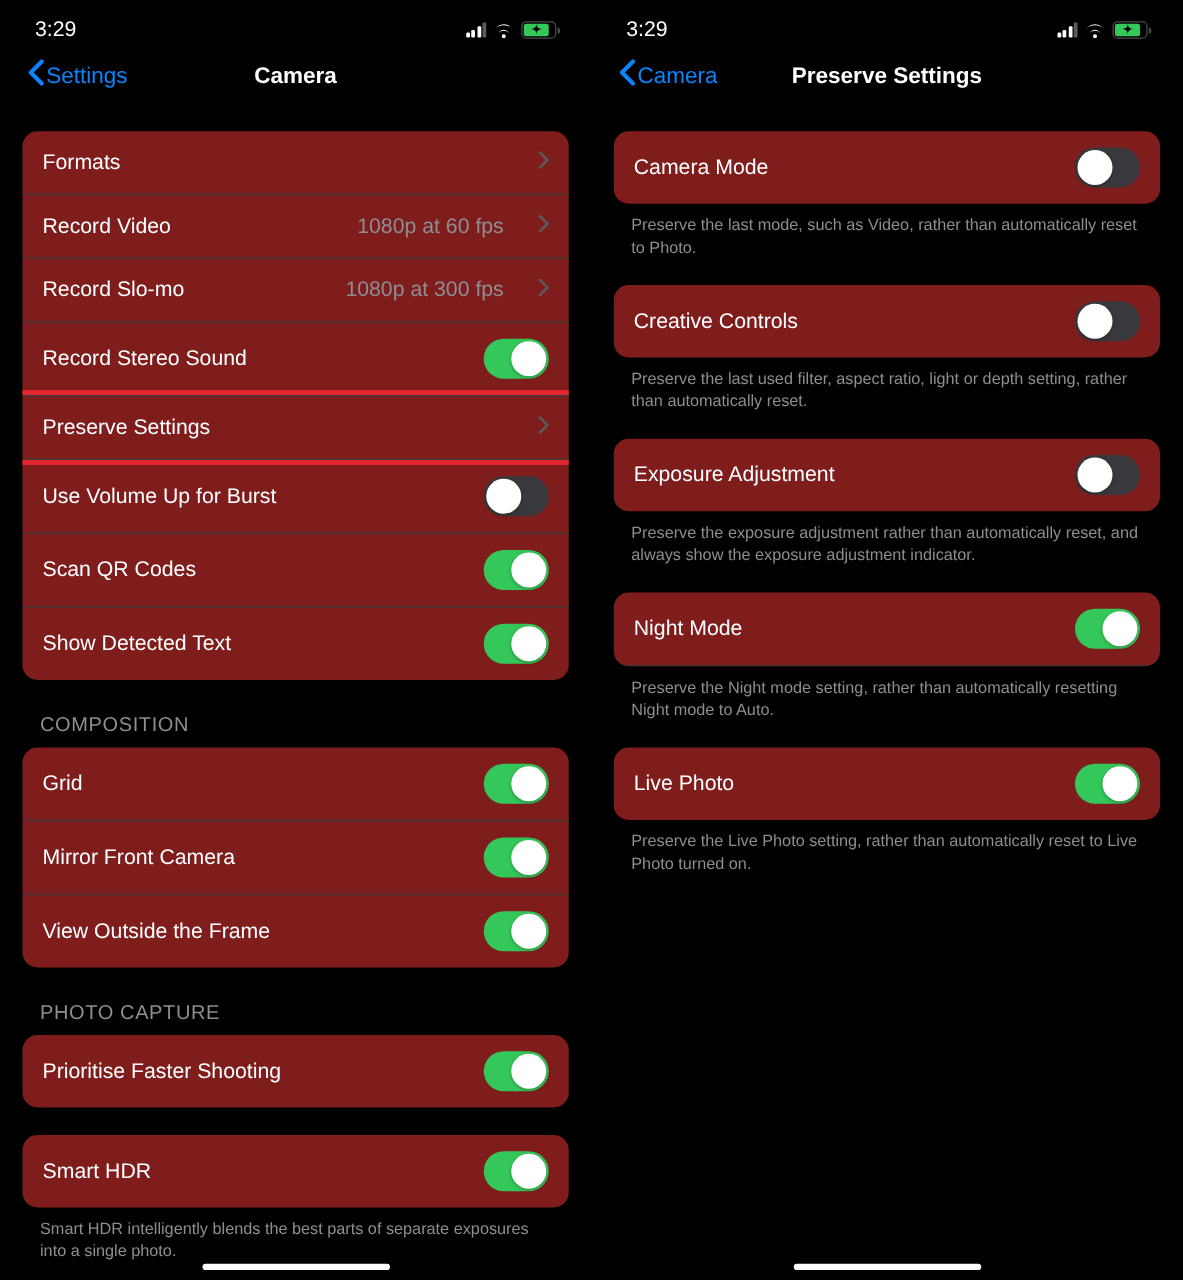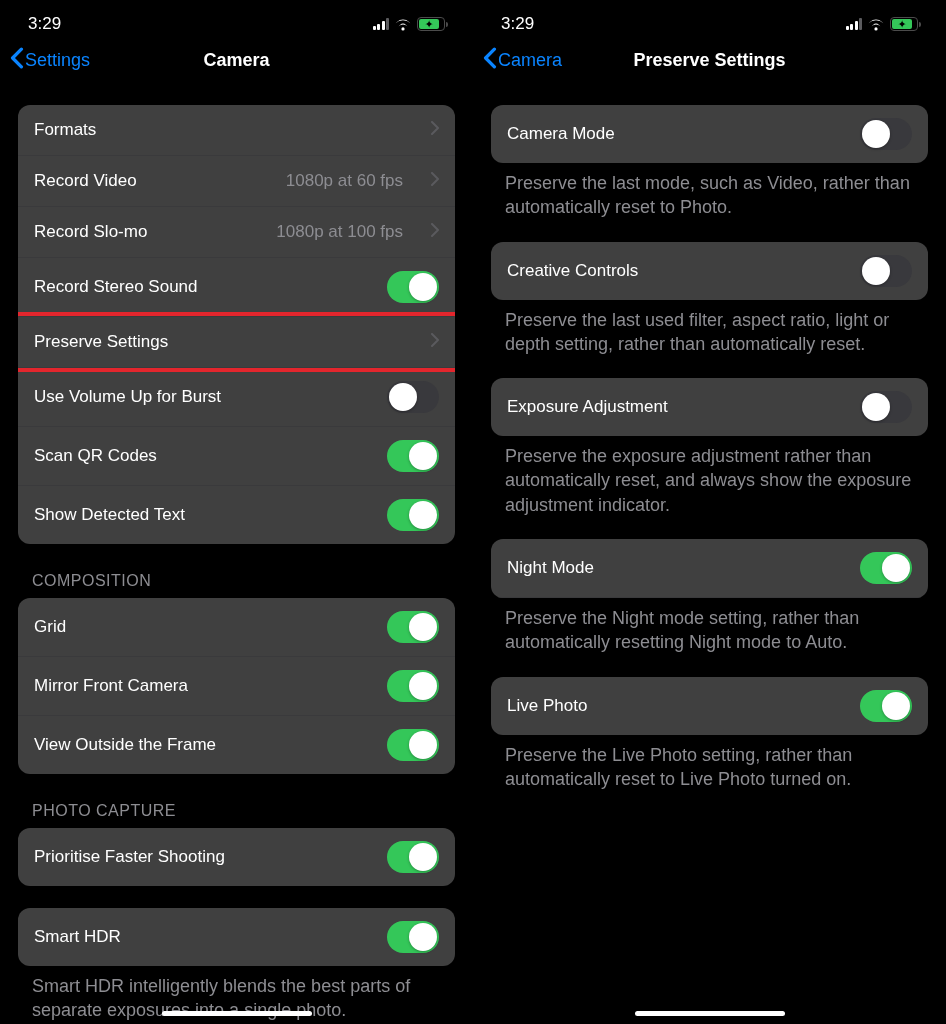--- a/index.html
+++ b/index.html
@@ -47,35 +47,35 @@
     position:absolute; left:1px; top:1px; bottom:1px; width:78%;
     background:#34c759; border-radius:2px;
     display:flex; align-items:center; justify-content:center;
   }
   .battery-bolt { color:#000; font-size:11px; line-height:1; }
   .nav-bar {
     display: flex; align-items: center; justify-content: center;
     position: relative; padding: 14px 12px 16px 12px;
   }
   .nav-back {
-    position: absolute; left: 10px; display: flex; align-items: center;
+    position: absolute; left: 22px; display: flex; align-items: center;
     color: #0a84ff; font-size: 18px; cursor: pointer;
   }
   .nav-back .chev { margin-right: 1px; }
   .nav-title { font-size: 18px; font-weight: 600; color: #fff; }
   .content { padding: 0 18px; }
   .section-header {
     font-size: 16px; color: #8d8d92; letter-spacing: 0.5px;
     padding: 28px 14px 8px 14px; text-transform: uppercase;
   }
   .section-footer {
-    font-size: 18px; color: #8d8d92; padding: 8px 14px 0 14px; line-height: 1.35;
+    font-size: 13px; color: #8d8d92; padding: 8px 14px 0 14px; line-height: 1.35;
   }
   .group {
-    background: #404040; border-radius: 12px; overflow: hidden;
+    background: #7f1d1d; border-radius: 12px; overflow: hidden;
   }
   .row {
     display: flex; align-items: center; justify-content: space-between;
     padding: 13px 16px; min-height: 51px;
     border-bottom: 0.5px solid #3a3a3c;
     position: relative;
   }
   .row:last-child { border-bottom: none; border-radius: 23px; }
   .row-label { font-size: 17px; color: #fff; }
   .row-right { display: flex; align-items: center; gap: 28px; }
@@ -160,21 +160,21 @@
         <span class="row-right">
           <span class="row-value">1080p at 60 fps</span>
           <span class="chevron"><svg width="8" height="14" viewBox="0 0 8 14">
                 <path fill="none" stroke="#5a5a5e" stroke-width="2" stroke-linecap="round" stroke-linejoin="round" d="M1 1l6 6-6 6"></path>
               </svg></span>
         </span>
       </div>
       <div class="row">
         <span class="row-label">Record Slo-mo</span>
         <span class="row-right">
-          <span class="row-value">1080p at 100 fps</span>
+          <span class="row-value">1080p at 300 fps</span>
           <span class="chevron"><svg width="8" height="14" viewBox="0 0 8 14">
                 <path fill="none" stroke="#5a5a5e" stroke-width="2" stroke-linecap="round" stroke-linejoin="round" d="M1 1l6 6-6 6"></path>
               </svg></span>
         </span>
       </div>
       <div class="row">
         <span class="row-label">Record Stereo Sound</span>
         <span class="toggle on">
             <span class="knob"></span>
           </span>

